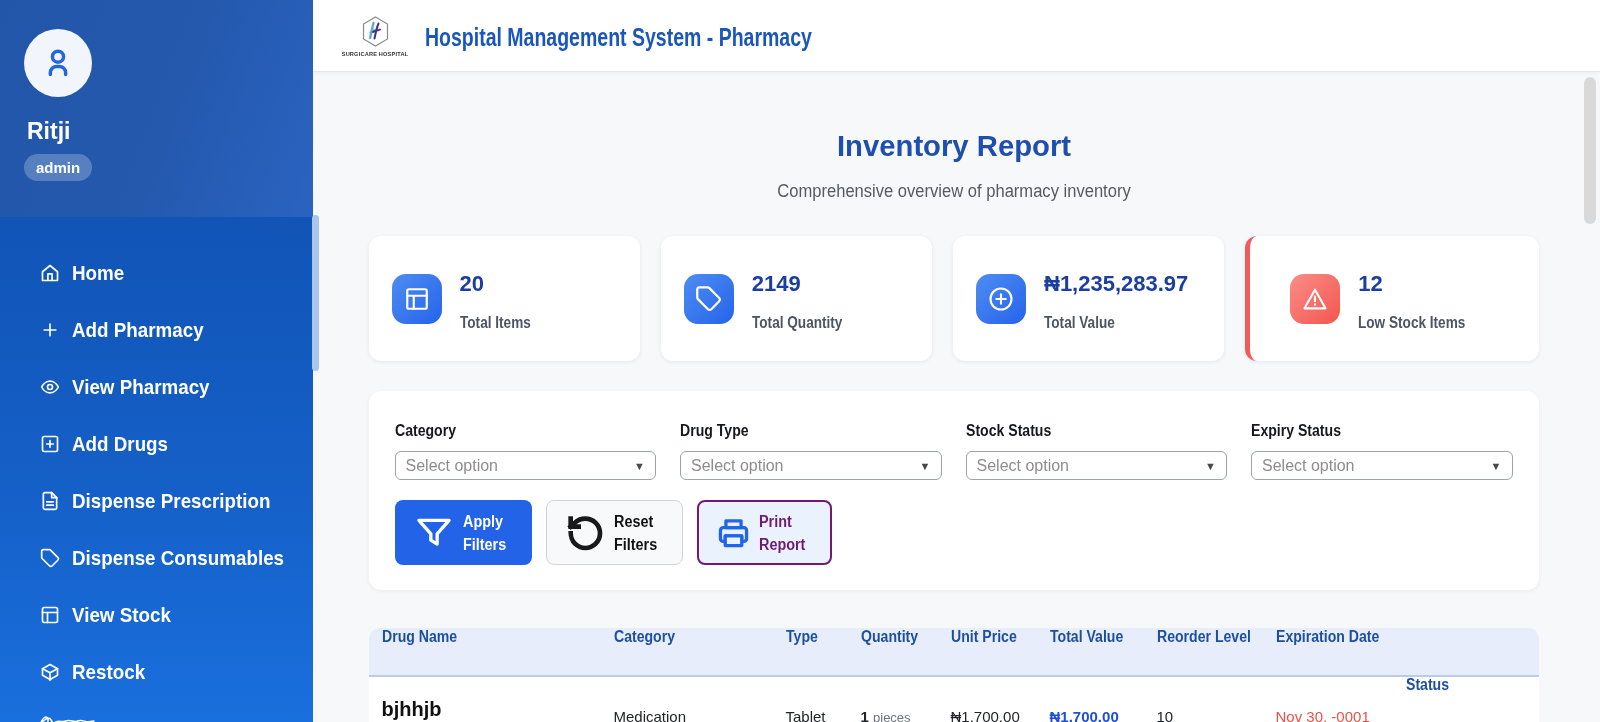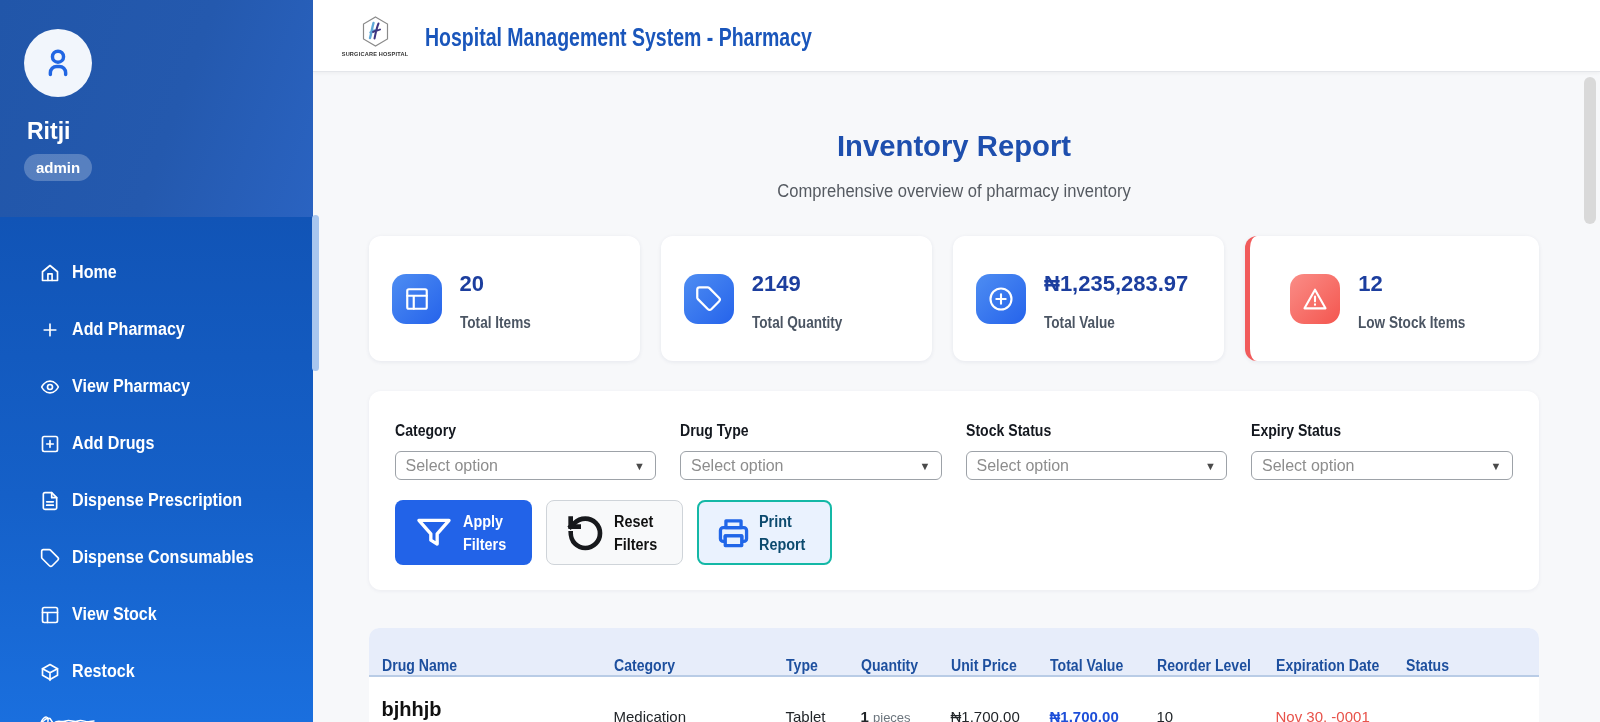--- a/index.html
+++ b/index.html
@@ -7,21 +7,21 @@
 body { background:#f7f8fa; }
 
 
 .sidebar { position:fixed; left:0; top:0; width:313px; height:722px; z-index:5; }
 .profile { height:217px; background:linear-gradient(110deg,#2156a9 0%,#2459ae 55%,#2a63c1 100%); }
 .avatar { position:absolute; left:24px; top:29px; width:68px; height:68px; border-radius:50%; background:#f2f6fc; }
 .avatar svg { position:absolute; left:16px; top:16px; }
 .uname { position:absolute; left:27px; top:118px; color:#fff; font-size:23px; font-weight:700; }
 .ubadge { position:absolute; left:24px; top:154px; background:rgba(255,255,255,0.24); color:#fff; font-size:15px; font-weight:700; padding:5px 12px; border-radius:14px; }
 .nav { position:absolute; top:217px; left:0; width:313px; height:505px; background:linear-gradient(180deg,#1154b6 0%,#1560c8 55%,#1a6fde 100%); padding-top:35px; }
-.nitem { height:41px; margin-bottom:16px; display:flex; align-items:center; padding-left:40px; color:#fff; font-size:18px; font-weight:700; }
+.nitem { height:41px; margin-bottom:16px; display:flex; align-items:center; padding-left:40px; color:#fff; font-size:21px; font-weight:700; }
 .nitem svg { width:20px; height:20px; margin-right:12px; flex:none; }
 .nitem span { display:inline-block; transform:scaleX(0.895); transform-origin:left center; white-space:nowrap; }
 .sscroll { position:fixed; left:312px; top:215px; width:7px; height:156px; background:#a8c6ef; border-radius:4px; z-index:6; }
 
 
 .header { position:fixed; left:313px; top:0; width:1287px; height:72px; background:#fff; border-bottom:1px solid #e4e6ea; box-shadow:0 1px 4px rgba(0,0,0,0.05); z-index:4; }
 .logo { position:absolute; left:31px; top:16px; width:62px; }
 .logo .hexwrap { display:block; margin:0 auto; width:27px; }
 .htitle { position:absolute; left:112px; top:22px; font-size:26px; font-weight:700; color:#1a56bb; transform:scaleX(0.75); transform-origin:left center; white-space:nowrap; }
 
@@ -47,25 +47,25 @@
 .fcol { width:262px; }
 .flabel { font-size:16px; font-weight:700; color:#14181f; line-height:18px; transform:scaleX(0.88); transform-origin:left center; white-space:nowrap; }
 .fselect { margin-top:11px; height:29px; border:1px solid #9da2a8; border-radius:6px; background:#fff; color:#8d8d8d; font-size:16px; display:flex; align-items:center; padding:0 10px; justify-content:space-between; }
 .fselect .car { color:#4a4a4a; font-size:11px; }
 .btnrow { display:flex; gap:14px; margin-top:20px;align-items:center; }
 .btn { height:65px; border-radius:8px; display:flex; align-items:center; justify-content:center; font-size:16px; font-weight:700; line-height:23px; padding:0 14px; }
 .btn svg { margin-right:9px; flex:none; }
 .bt { display:inline-block; transform:scaleX(0.9); transform-origin:left center; text-align:left; }
 .btn.apply { width:137px; background:#2263e8; color:#fff; }
 .btn.reset { width:137px; background:#f8f9fa; border:1px solid #cfd4d9; color:#111; }
-.btn.print { width:135px; background:#eaf2fe; border:2px solid #14b8a6; color:#0c4a6e; }
+.btn.print { width:135px; background:#eaf2fe; border:2px solid #701a75; color:#701a75; }
 
 
 .tbl { margin-top:38px; background:#fff; border-radius:10px 10px 0 0; overflow:hidden; }
-.thead { height:49px; background:#e7edfa; display:flex; align-items:flex-end; color:#1d4f9e; font-size:16px; font-weight:700; border-bottom:2px solid #b9cce6; }
+.thead { height:49px; background:#e7edfa; display:flex; align-items:flex-start; color:#1d4f9e; font-size:16px; font-weight:700; border-bottom:2px solid #b9cce6; }
 .trow { display:flex; height:73px; background:#fff; font-size:15px; color:#212529; }
 .td { padding-left:13px; flex:none; }
 .thead .td span { display:inline-block; transform:scaleX(0.88); transform-origin:left center; white-space:nowrap; }
 .c1{width:232px;} .c2{width:172px;} .c3{width:75px;} .c4{width:90px;} .c5{width:99px;} .c6{width:107px;} .c7{width:119px;} .c8{width:130px;} .c9{width:148px;margin-top:48px;}
 .dname { font-weight:700; color:#111; margin-top:21px; font-size:20px; }
 .cellmid { margin-top:31px; }
 .badge-exp { display:inline-block; background:#fbdee1; color:#c23b3b; font-weight:700; font-size:13px; padding:6px 10px 8px 10px; border-radius:13px; margin-top:26px; }
 
 
 .pgscroll { position:fixed; right:4px; top:77px; width:12px; height:147px; background:#d9d9d9; border-radius:6px; z-index:9; }

